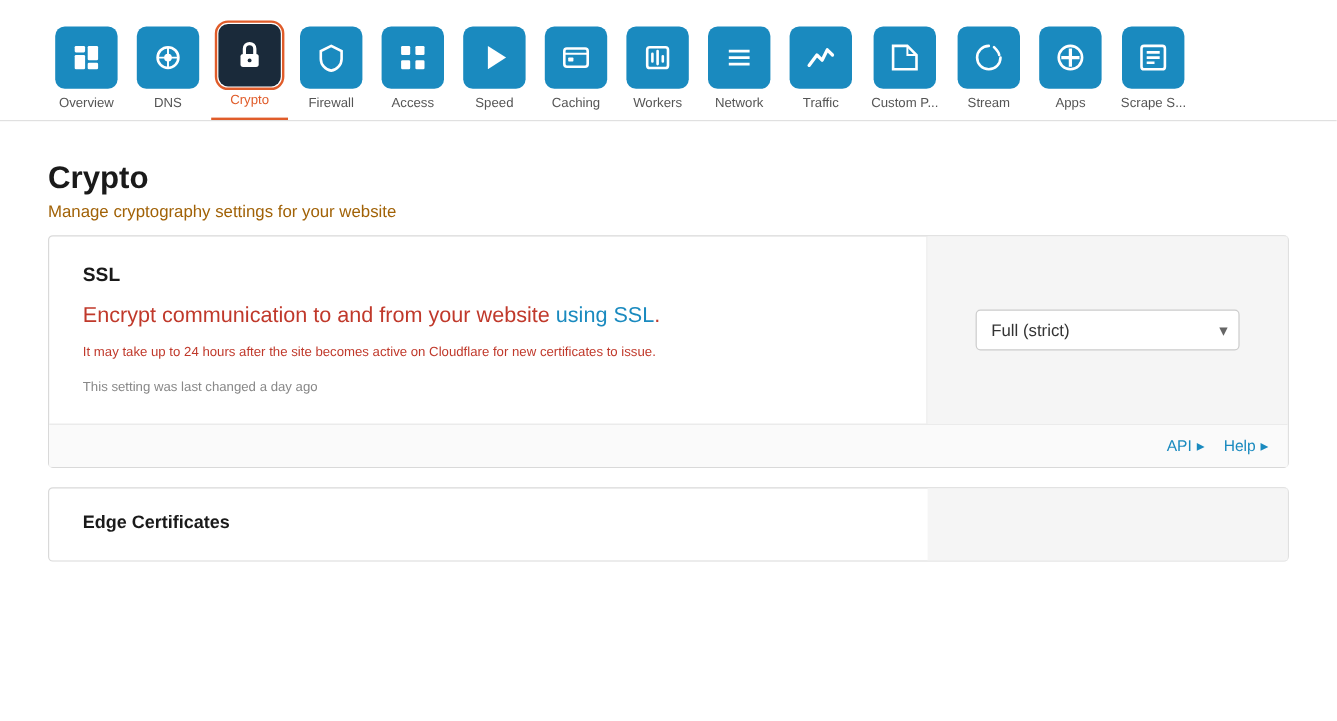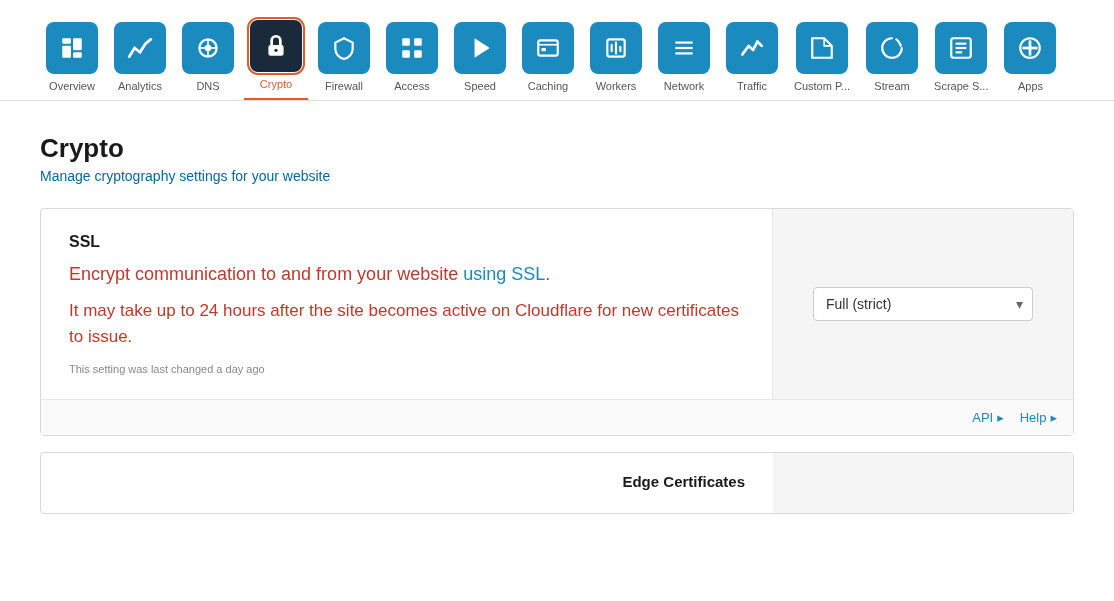--- a/index.html
+++ b/index.html
@@ -64,22 +64,22 @@
       padding: 32px 40px;
     }
     .page-title {
       font-size: 26px;
       font-weight: 700;
       color: #1a1a1a;
       margin-bottom: 4px;
     }
     .page-subtitle {
       font-size: 14px;
-      color: #0369a1;
-      margin-bottom: 24px;
+      color: #a16207;
+      margin-bottom: 12px;
     }
 
     
     .card {
       border: 1px solid #d9d9d9;
       border-radius: 4px;
       margin-bottom: 16px;
       background: #fff;
     }
     .card-body {
@@ -127,21 +127,21 @@
       font-size: 18px;
       color: #c0392b;
       margin-bottom: 10px;
       line-height: 1.5;
     }
     .ssl-link {
       color: #1a8abf;
       text-decoration: none;
     }
     .ssl-warning {
-      font-size: 17px;
+      font-size: 11px;
       color: #c0392b;
       margin-bottom: 14px;
       line-height: 1.5;
     }
     .ssl-status-row {
       display: flex;
       align-items: center;
       gap: 6px;
       font-size: 13px;
       margin-bottom: 8px;
@@ -185,21 +185,20 @@
     }
 
     
     .card-partial {
       border: 1px solid #d9d9d9;
       border-radius: 4px;
       background: #fff;
     }
     .card-partial-body {
       display: flex;
-      text-align: right;
     }
     .card-partial-left {
       flex: 1;
       padding: 20px 28px;
     }
     .card-partial-right {
       width: 300px;
       background: #f5f5f5;
     }
     .edge-title {
@@ -218,28 +217,20 @@
       <svg viewBox="0 0 24 24">
           <rect x="3" y="3" width="8" height="5" rx="1"></rect>
           <rect x="3" y="10" width="8" height="11" rx="1"></rect>
           <rect x="13" y="3" width="8" height="11" rx="1"></rect>
           <rect x="13" y="16" width="8" height="5" rx="1"></rect>
         </svg>
     </div>
     <span class="nav-label">Overview</span>
   </div>
 
-  <div class="nav-item">
-    <div class="icon-box">
-      <svg viewBox="0 0 24 24">
-          <path d="M2 20 L7 12 L12 16 L17 8 L22 4" stroke="white" stroke-width="2.5" fill="none" stroke-linecap="round"></path>
-        </svg>
-    </div>
-    <span class="nav-label">Analytics</span>
-  </div>
 
   <div class="nav-item">
     <div class="icon-box">
       <svg viewBox="0 0 24 24">
           <circle cx="12" cy="12" r="3" fill="white"></circle>
           <circle cx="12" cy="12" r="8" stroke="white" stroke-width="2" fill="none"></circle>
           <line x1="4" y1="12" x2="20" y2="12" stroke="white" stroke-width="1.5"></line>
           <line x1="12" y1="4" x2="12" y2="20" stroke="white" stroke-width="1.5"></line>
         </svg>
     </div>
@@ -346,38 +337,38 @@
           <path d="M16 4 C18 6 20 8 20 10" stroke="white" stroke-width="2" fill="none" stroke-linecap="round"></path>
           <path d="M12 6 L12 6" stroke="white" stroke-width="0"></path>
         </svg>
     </div>
     <span class="nav-label">Stream</span>
   </div>
 
   <div class="nav-item">
     <div class="icon-box">
       <svg viewBox="0 0 24 24">
+          <circle cx="12" cy="12" r="9" fill="none" stroke="white" stroke-width="2"></circle>
+          <line x1="12" y1="5" x2="12" y2="19" stroke="white" stroke-width="2.5"></line>
+          <line x1="5" y1="12" x2="19" y2="12" stroke="white" stroke-width="2.5"></line>
+        </svg>
+    </div>
+    <span class="nav-label">Apps</span>
+  </div>
+
+  <div class="nav-item">
+    <div class="icon-box">
+      <svg viewBox="0 0 24 24">
           <rect x="3" y="3" width="18" height="18" rx="2" fill="none" stroke="white" stroke-width="2"></rect>
           <line x1="7" y1="8" x2="17" y2="8" stroke="white" stroke-width="2"></line>
           <line x1="7" y1="12" x2="17" y2="12" stroke="white" stroke-width="2"></line>
           <line x1="7" y1="16" x2="13" y2="16" stroke="white" stroke-width="2"></line>
         </svg>
     </div>
     <span class="nav-label">Scrape S...</span>
-  </div>
-
-  <div class="nav-item">
-    <div class="icon-box">
-      <svg viewBox="0 0 24 24">
-          <circle cx="12" cy="12" r="9" fill="none" stroke="white" stroke-width="2"></circle>
-          <line x1="12" y1="5" x2="12" y2="19" stroke="white" stroke-width="2.5"></line>
-          <line x1="5" y1="12" x2="19" y2="12" stroke="white" stroke-width="2.5"></line>
-        </svg>
-    </div>
-    <span class="nav-label">Apps</span>
   </div>
 
 </nav>
 
 <main class="main-content">
 
   <h1 class="page-title">Crypto</h1>
   <p class="page-subtitle">Manage cryptography settings for your website</p>
 
   <div class="card">

